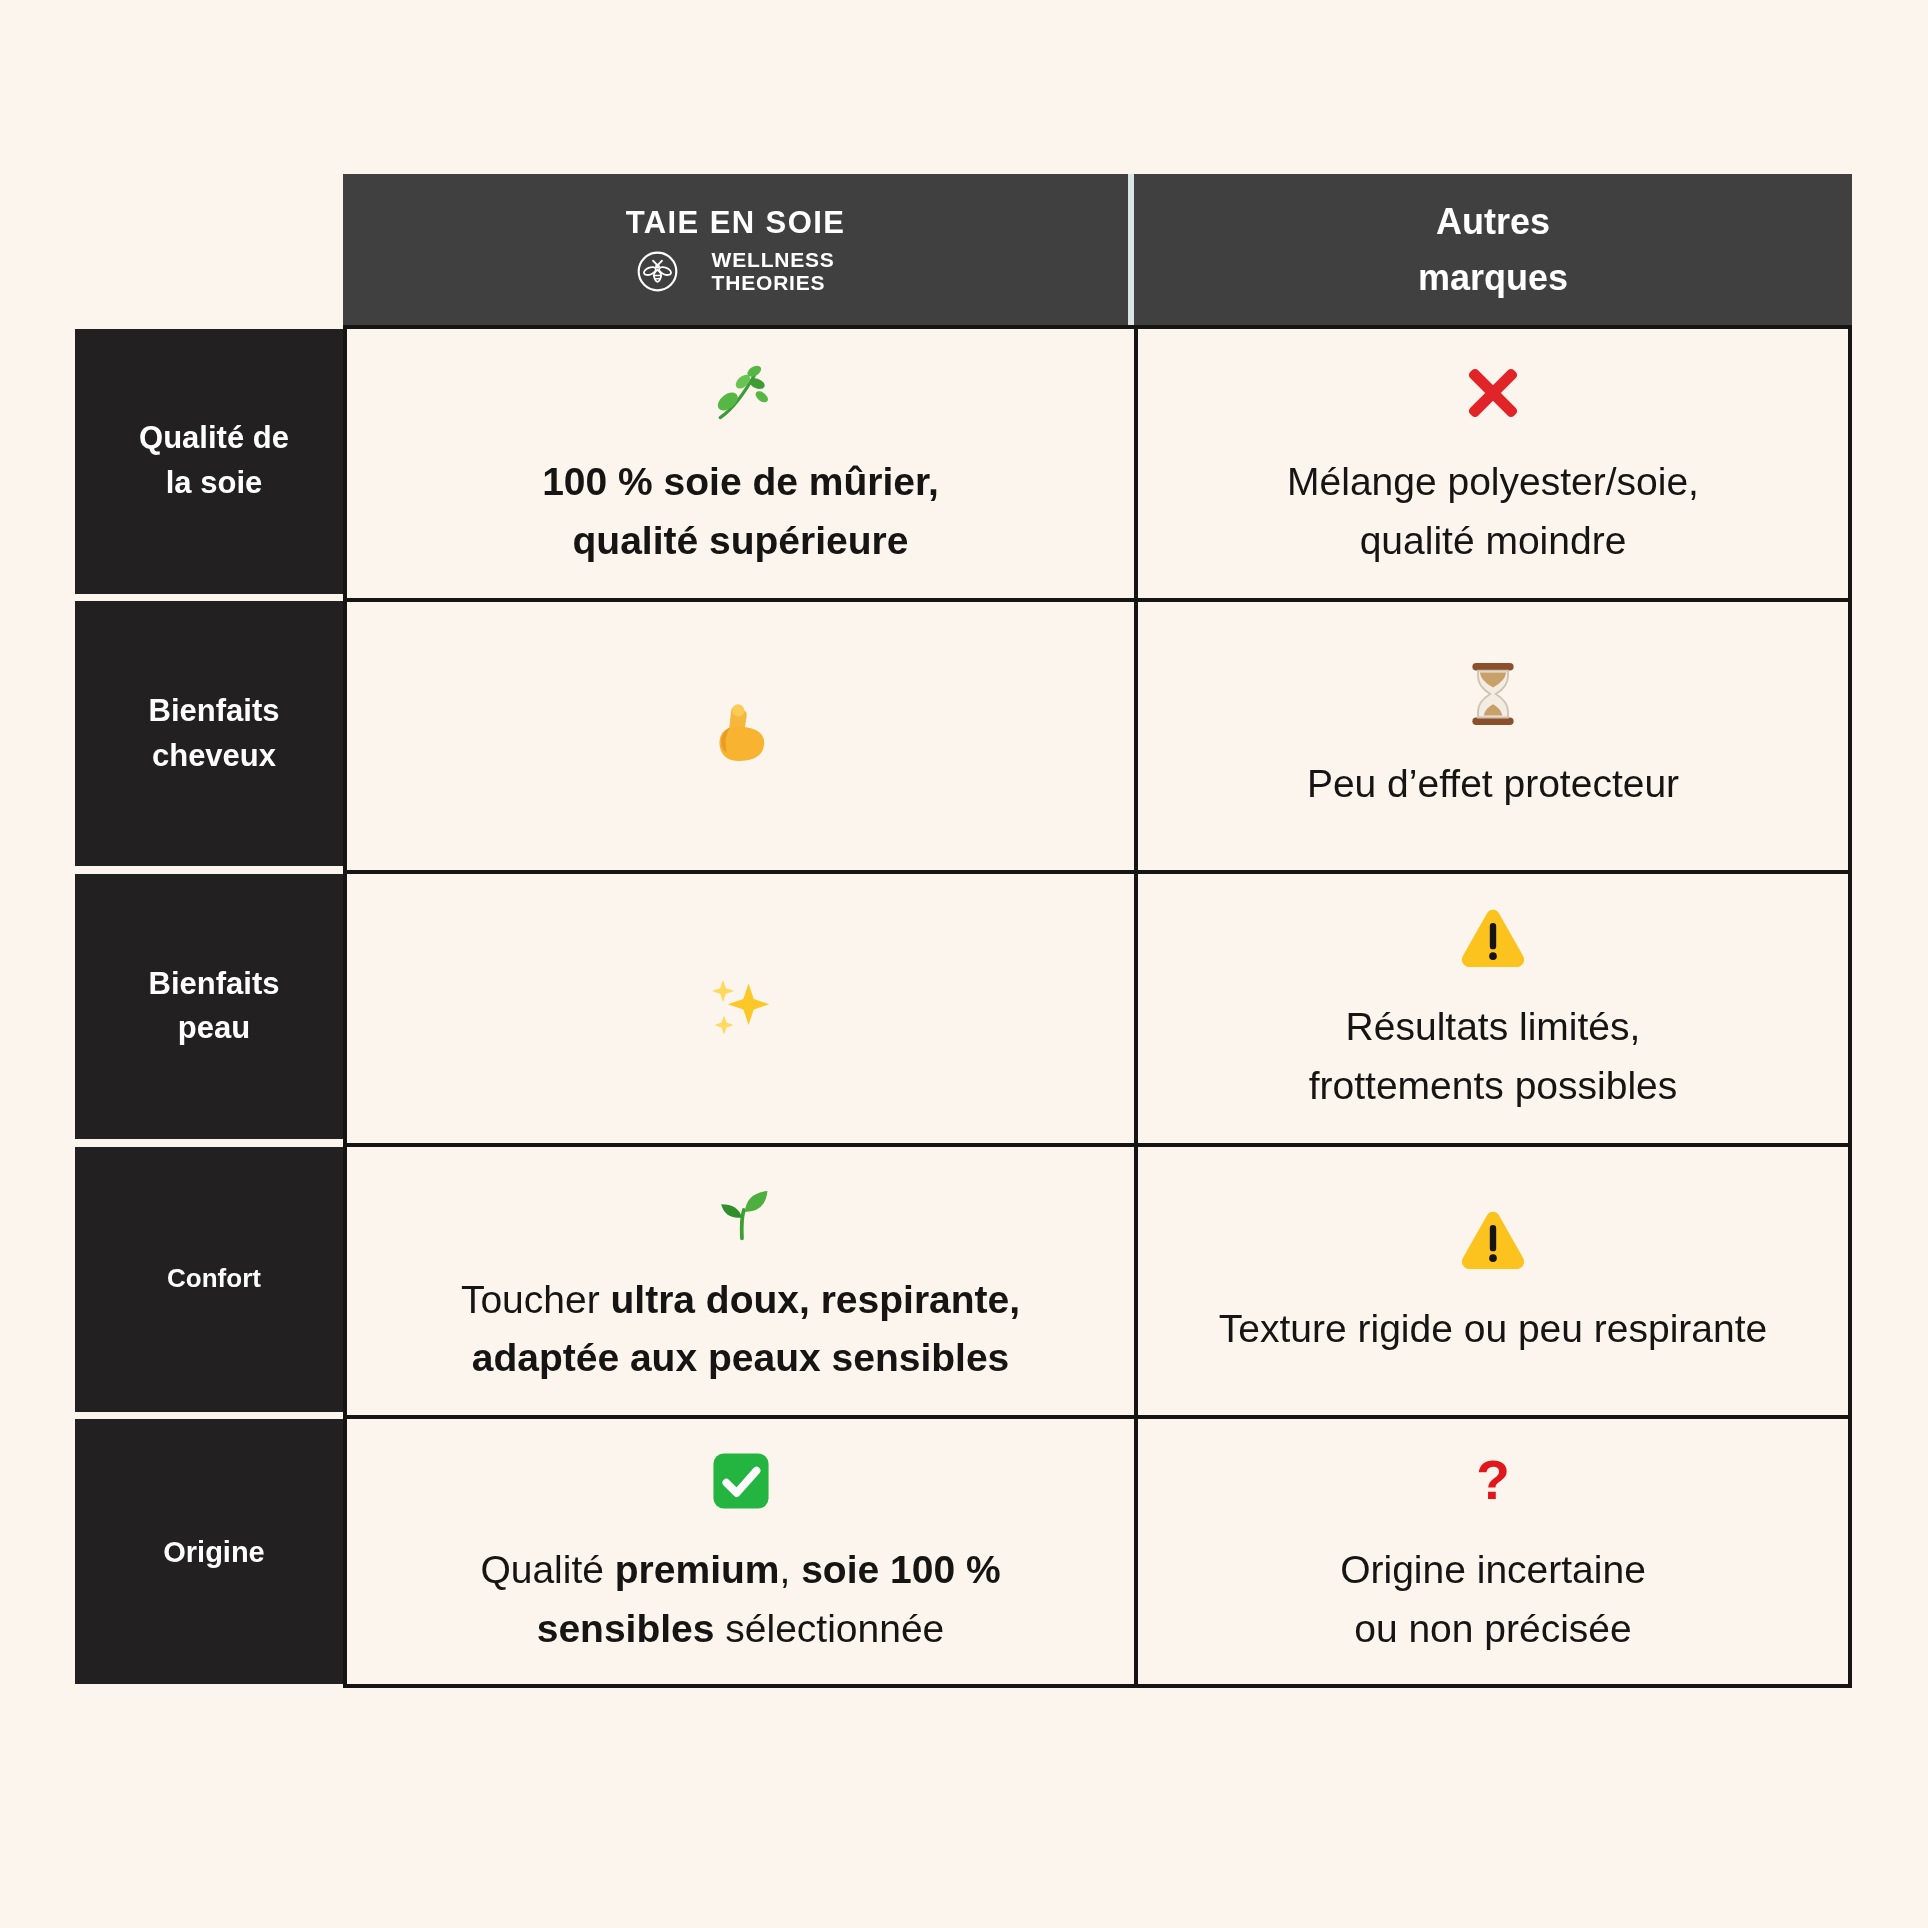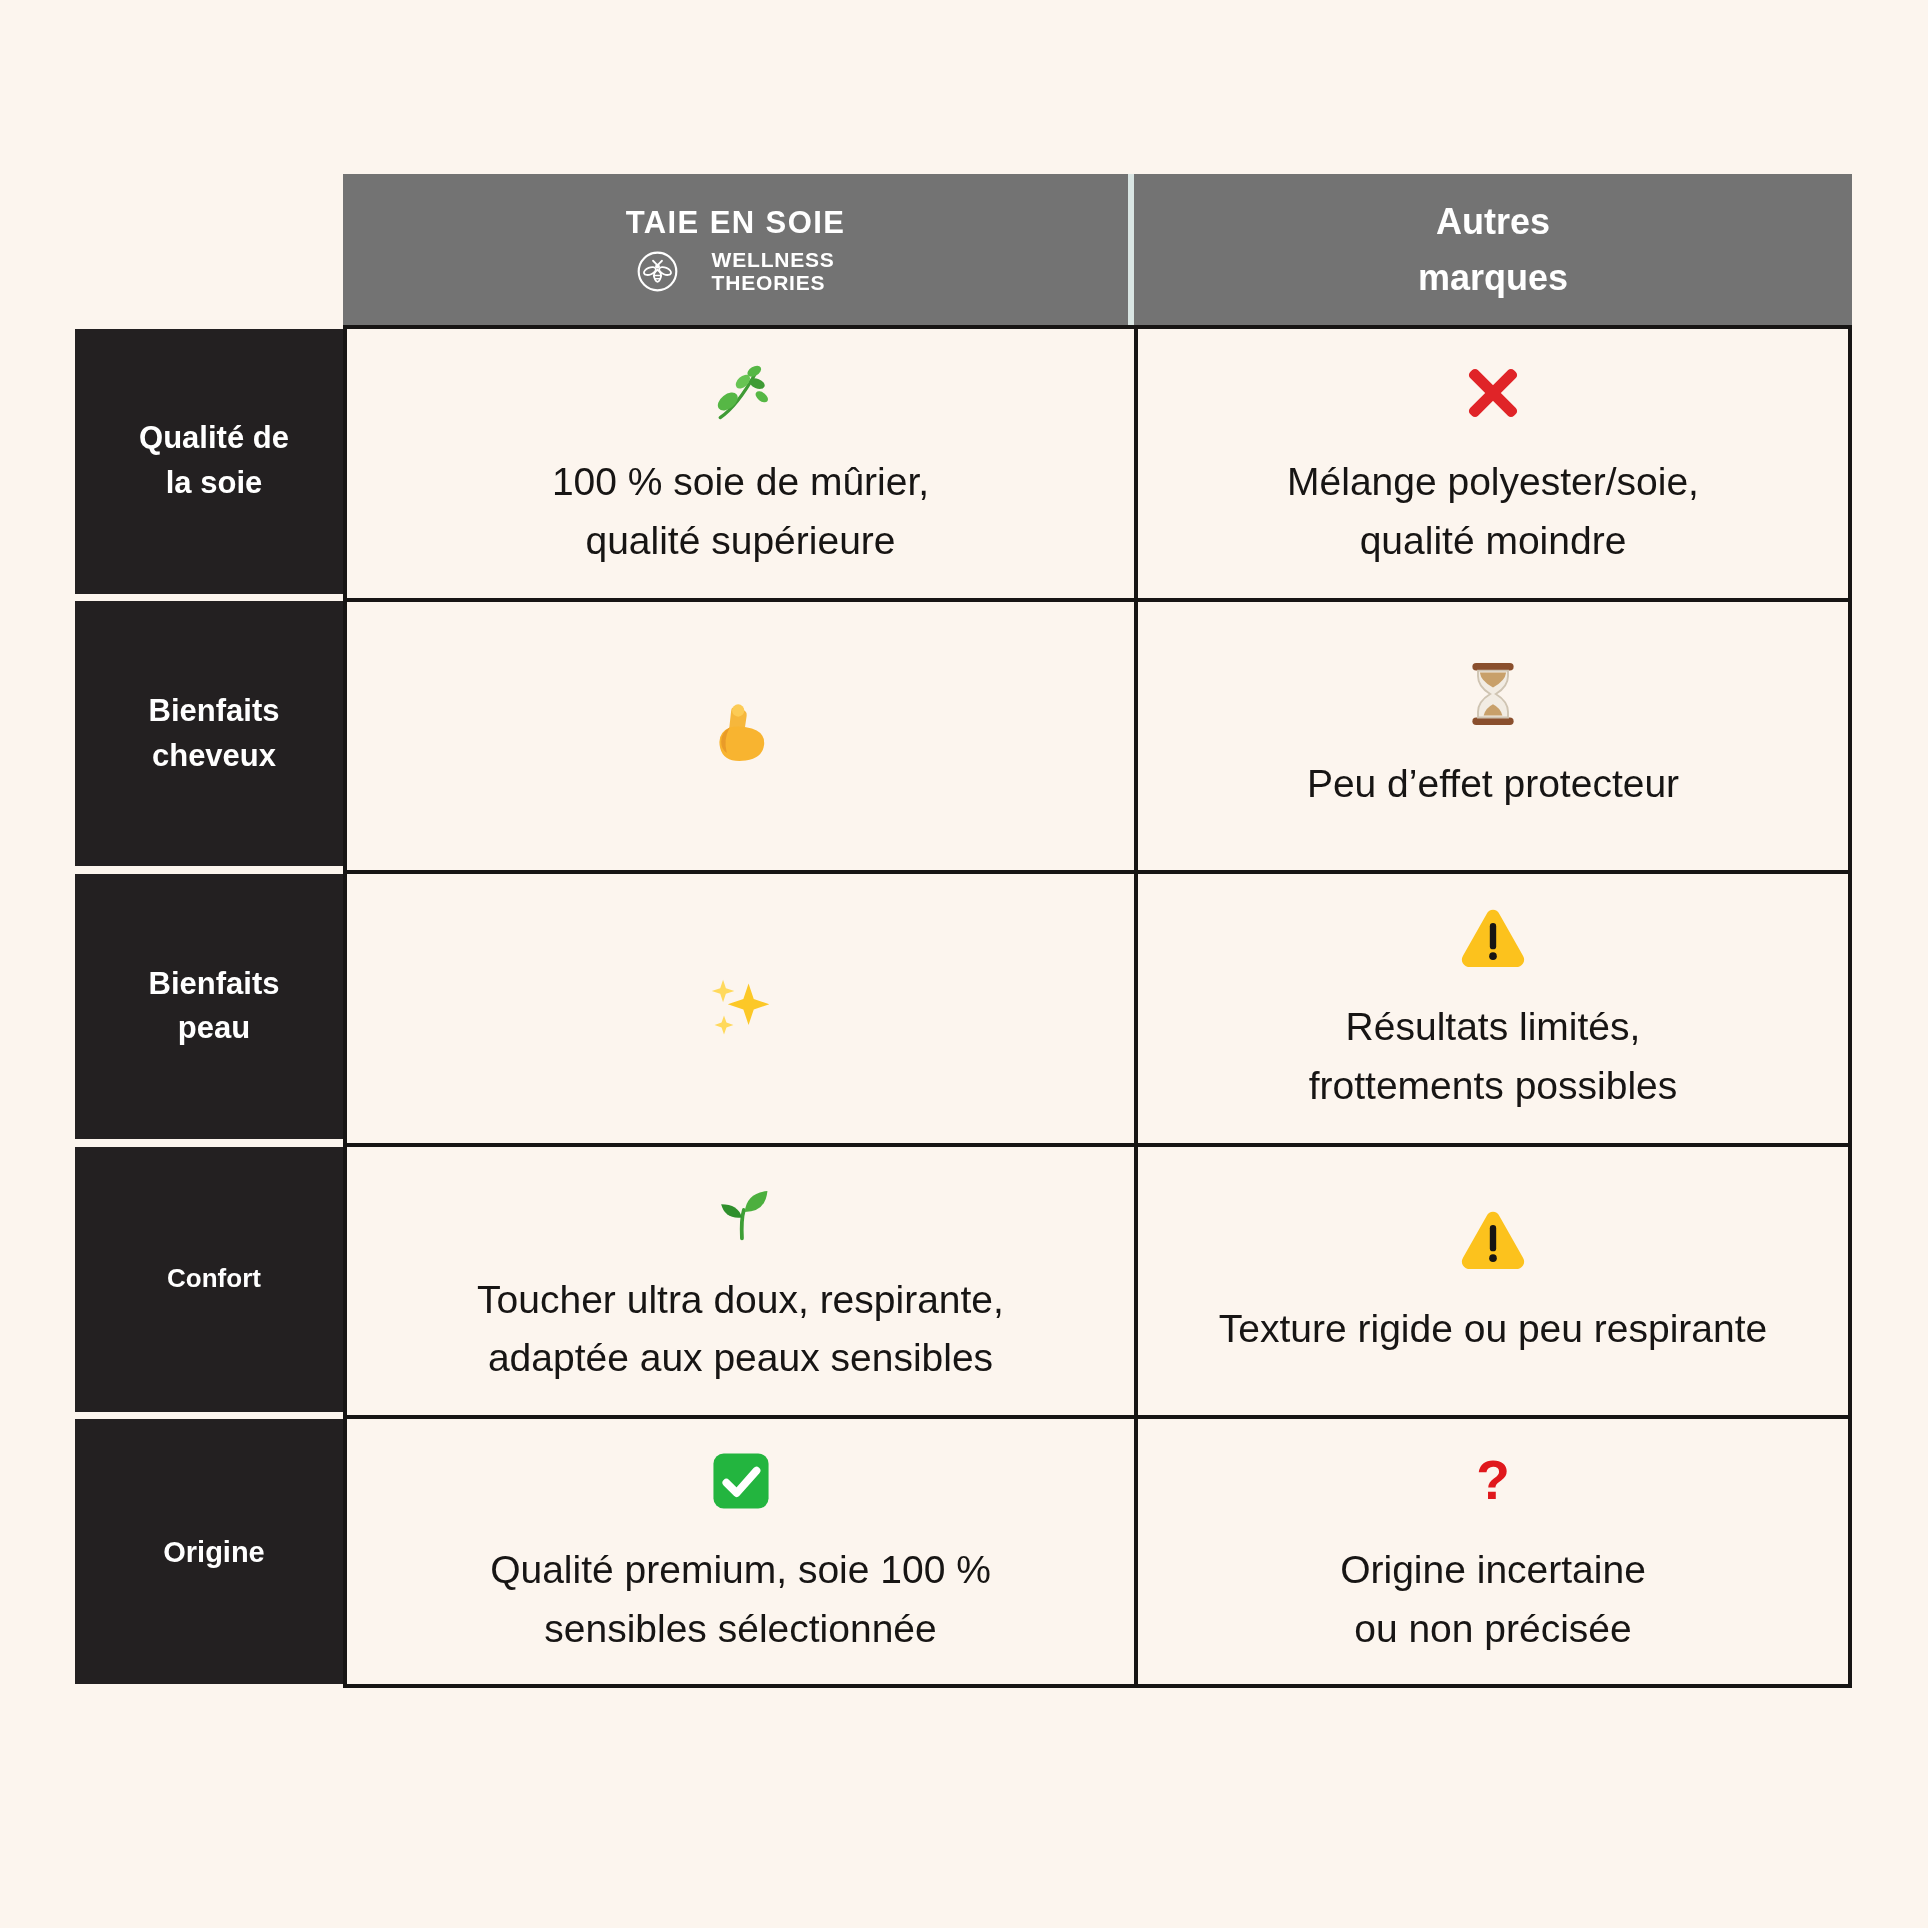--- a/index.html
+++ b/index.html
@@ -11,21 +11,21 @@
     overflow:hidden;
   }
   .poster{
     position:absolute;left:75px;top:174px;width:1778px;height:1514px;
     display:grid;
     grid-template-columns:268px 791px 718px;
     grid-template-rows:151px repeat(5,1fr);
   }
   
   .hdr{
-    background:#737373;color:#ffffff;
+    background:#404040;color:#ffffff;
     display:flex;flex-direction:column;align-items:center;justify-content:center;
     text-align:center;box-sizing:border-box;
   }
   .hdr-col1{grid-column:2;grid-row:1;border-right:6.6px solid #d9e5e3;gap:7.5px;}
   .hdr-col2{grid-column:3;grid-row:1;}
   .hdr-title{font-size:31px;font-weight:700;letter-spacing:1.4px;}
   .brand-row{display:flex;align-items:center;gap:11.3px;}
   .brand-logo svg{display:block;}
   .brand-text{font-size:21px;font-weight:700;letter-spacing:0.8px;text-align:left;line-height:1.1;margin-left:21px;}
   .hdr2-title{font-size:36px;font-weight:700;line-height:1.55;white-space:pre-line;}
@@ -50,21 +50,21 @@
   }
   .cell-left{border-left:4.7px solid #171514;grid-column:2;}
   .cell-right{border-left:4.7px solid #171514;border-right:4.7px solid #171514;grid-column:3;}
   .row-last{border-bottom:4.7px solid #171514;}
   .r1{grid-row:2;} .r2{grid-row:3;} .r3{grid-row:4;} .r4{grid-row:5;} .r5{grid-row:6;}
   .cell-icon{height:72px;display:flex;align-items:center;justify-content:center;}
   .cell-icon svg{display:block;}
   .qmark{font-size:55px;font-weight:700;color:#e0181c;line-height:1;}
   .cell-text{font-size:39px;font-weight:400;line-height:1.5;}
   .cell-text .line{display:block;}
-  .cell-text .b{font-weight:400;}
+  .cell-text .b{font-weight:700;}
 </style>
 </head>
 <body>
 
 <div class="poster">
 
   <div class="hdr hdr-col1">
     <div class="hdr-title">TAIE EN SOIE</div>
     <div class="brand-row">
       <span class="brand-logo">

